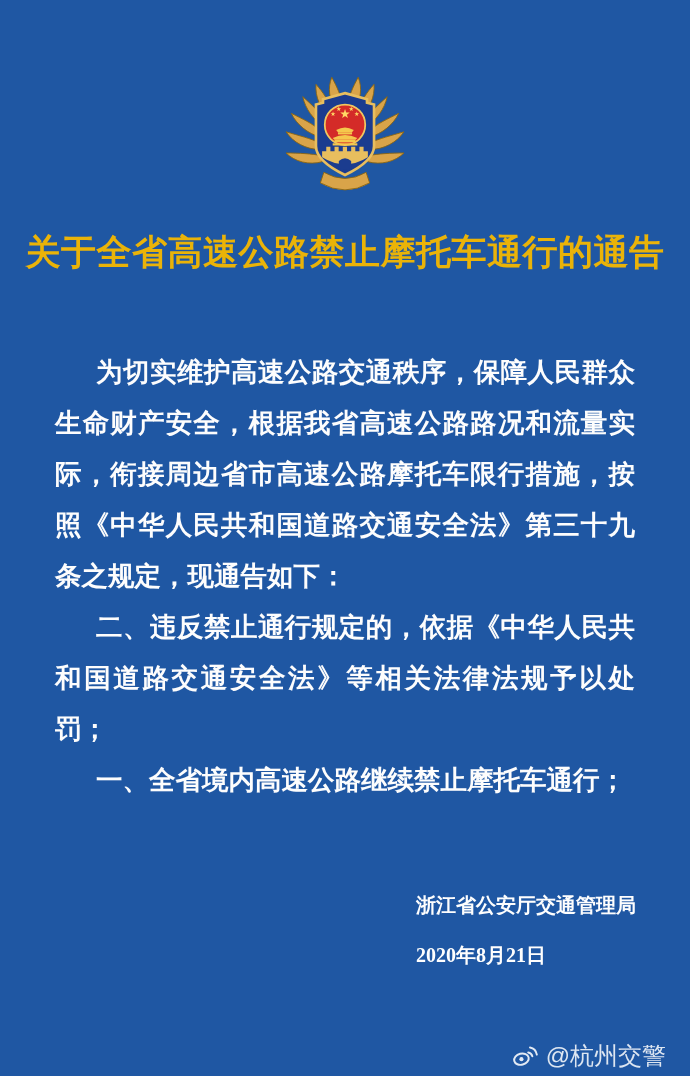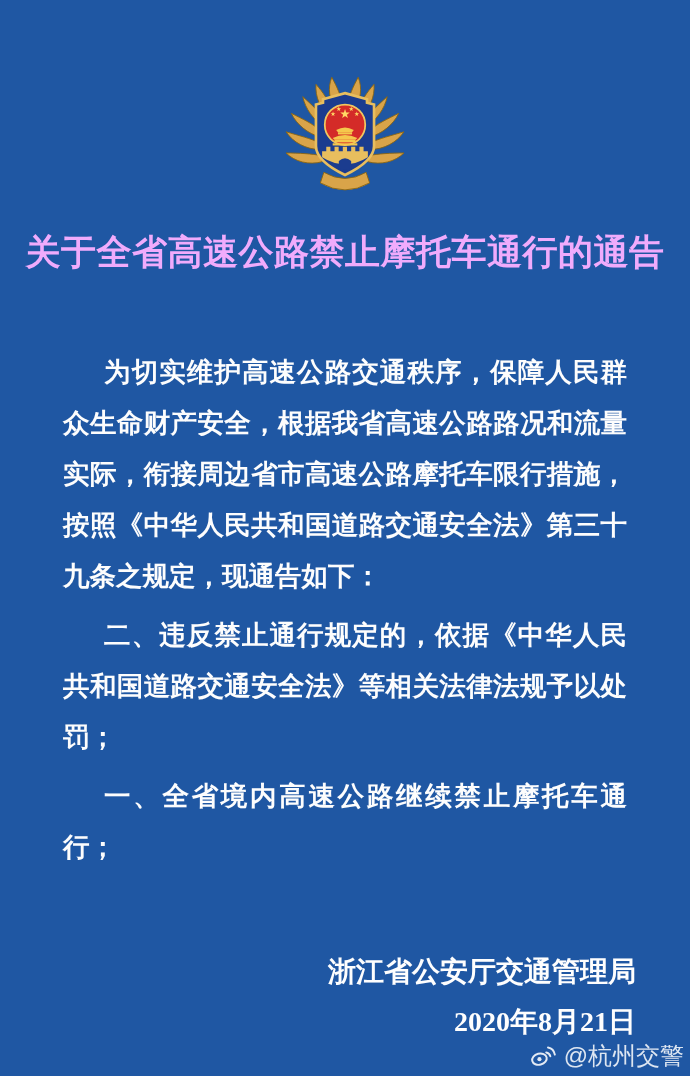--- a/index.html
+++ b/index.html
@@ -20,48 +20,48 @@
     justify-content: center;
     padding-top: 72px;
   }
   .title {
     margin: 26px 0 0 0;
     text-align: center;
     font-size: 35px;
     line-height: 44px;
     font-weight: 800;
     letter-spacing: 0.5px;
-    color: #f0abfc;
+    color: #eab308;
   }
   .body-text {
     margin: 73px 55px 0 55px;
     width: 580px;
     font-size: 26.5px;
     line-height: 51px;
     font-weight: 700;
     text-align: justify;
     color: #FDFDFD;
   }
   .body-text p {
-    margin: 8px;
+    margin: 0;
     text-indent: 1.55em;
   }
   .signature {
     margin: 74px 54px 0 auto;
     width: max-content;
-    text-align: right;
+    text-align: left;
     font-family: "Liberation Serif", "DejaVu Serif", serif;
     font-weight: 700;
-    font-size: 28px;
+    font-size: 20px;
     line-height: 50px;
     color: #FEFEFE;
   }
   .watermark {
     position: absolute;
-    right: 6px;
+    right: 24px;
     bottom: 7px;
     display: flex;
     align-items: center;
     gap: 7px;
     font-size: 24px;
     line-height: 26px;
     color: rgba(255,255,255,0.85);
   }
   .watermark .wicon { display: inline-flex; }
 </style>

